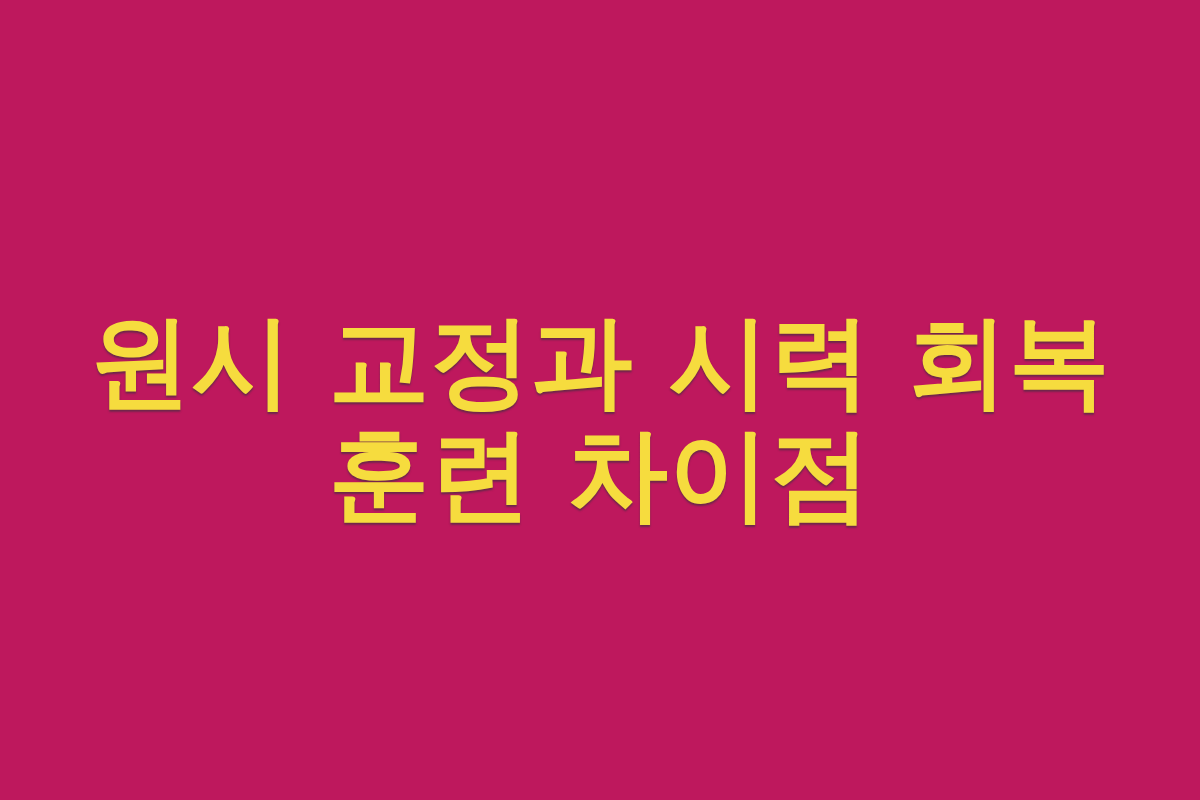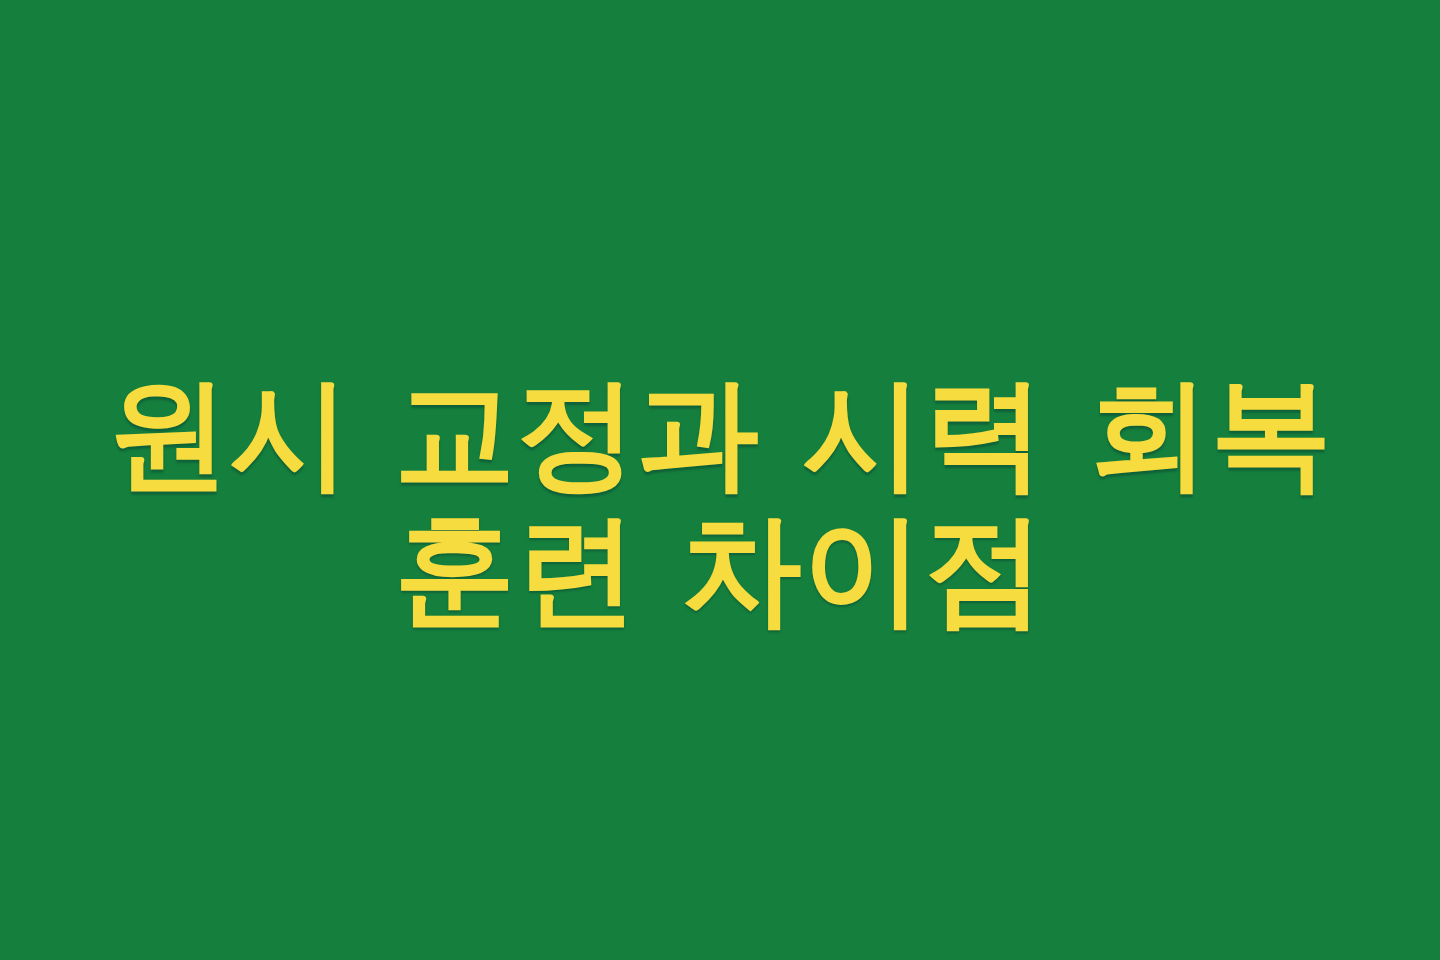--- a/index.html
+++ b/index.html
@@ -17,21 +17,21 @@
 
   #banner-card {
     position: relative;
     width: 1200px;
     height: 800px;
     box-sizing: border-box;
     display: flex;
     flex-direction: column;
     align-items: center;
     justify-content: center;
-    background: #15803d;
+    background: #be185d;
     overflow: hidden;
   }
 
   #title-block {
     width: 1060px;
     margin-top: 36px;
     text-align: center;
     display: flex;
     flex-direction: column;
     align-items: center;

